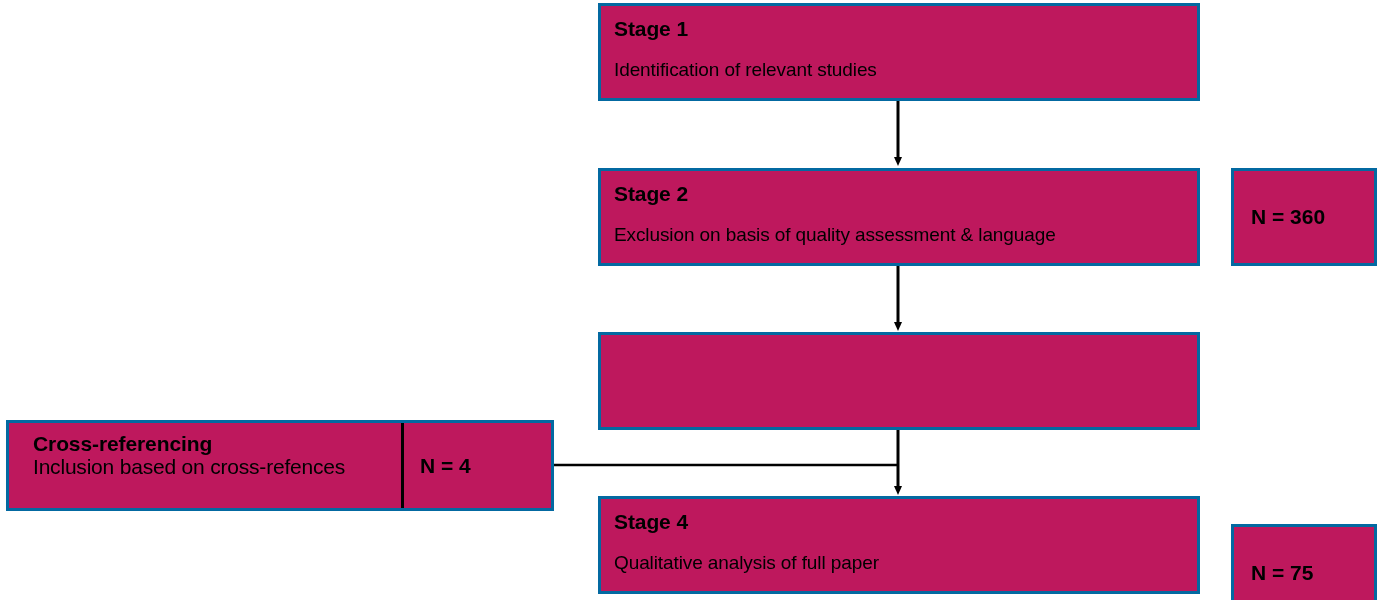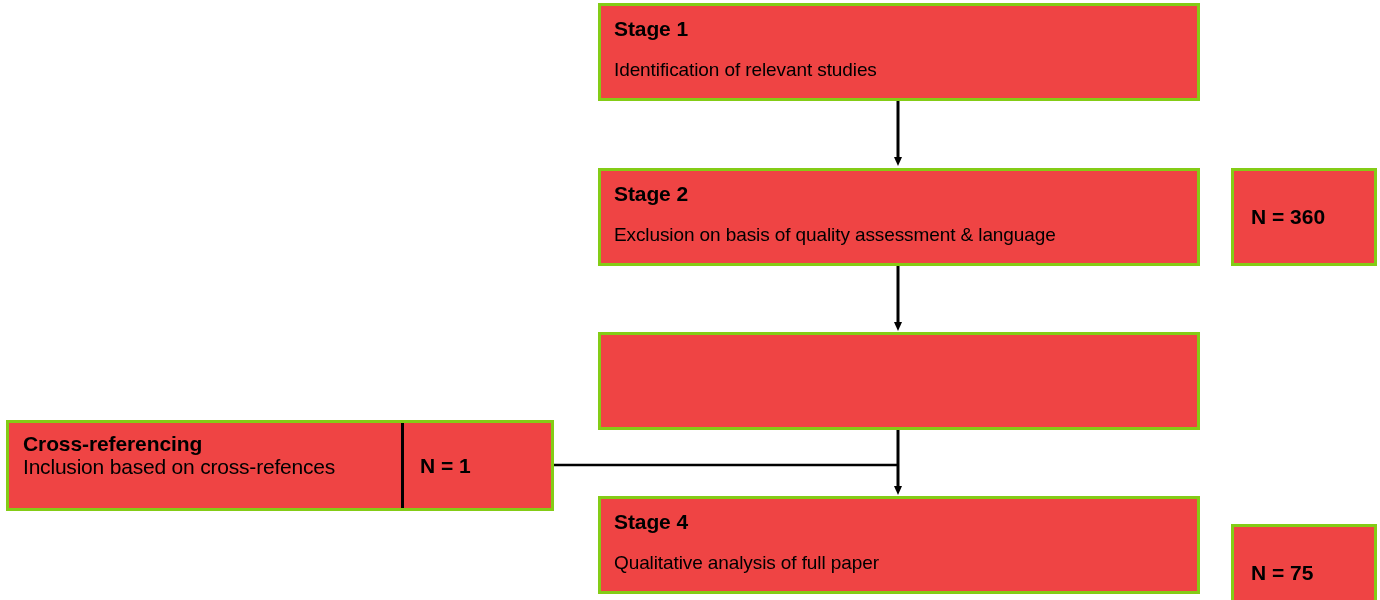--- a/index.html
+++ b/index.html
@@ -15,22 +15,22 @@
   #flowchart {
     position: relative;
     width: 1380px;
     height: 600px;
     background: #ffffff;
     overflow: hidden;
   }
   .box {
     position: absolute;
     box-sizing: border-box;
-    border: 3px solid #84cc16;
-    background: #ef4444;
+    border: 3px solid #0369a1;
+    background: #be185d;
   }
   .stage-box {
     left: 598px;
     width: 602px;
     height: 98px;
     padding: 11px 0 0 13px;
   }
   .stage-title {
     font-size: 21px;
     font-weight: bold;
@@ -68,21 +68,21 @@
     padding: 0;
   }
   .xref-left {
     position: absolute;
     left: 0;
     top: 0;
     width: 395px;
     height: 100%;
     box-sizing: border-box;
     border-right: 3px solid #000000;
-    padding: 9px 0 0 14px;
+    padding: 9px 0 0 24px;
   }
   .xref-title {
     font-size: 21px;
     font-weight: bold;
     line-height: 1.1;
     letter-spacing: -0.1px;
     white-space: nowrap;
   }
   .xref-desc {
     font-size: 21px;
@@ -155,17 +155,17 @@
   <div class="box n-box" style="top:524px;">
     <span class="n-label">N = 75</span>
   </div>
 
   <div class="box xref-box">
     <div class="xref-left">
       <div class="xref-title">Cross-referencing</div>
       <div class="xref-desc">Inclusion based on cross-refences</div>
     </div>
     <div class="xref-right">
-      <span class="n-label">N = 1</span>
+      <span class="n-label">N = 4</span>
     </div>
   </div>
 
 </div>
 
 </body></html>

